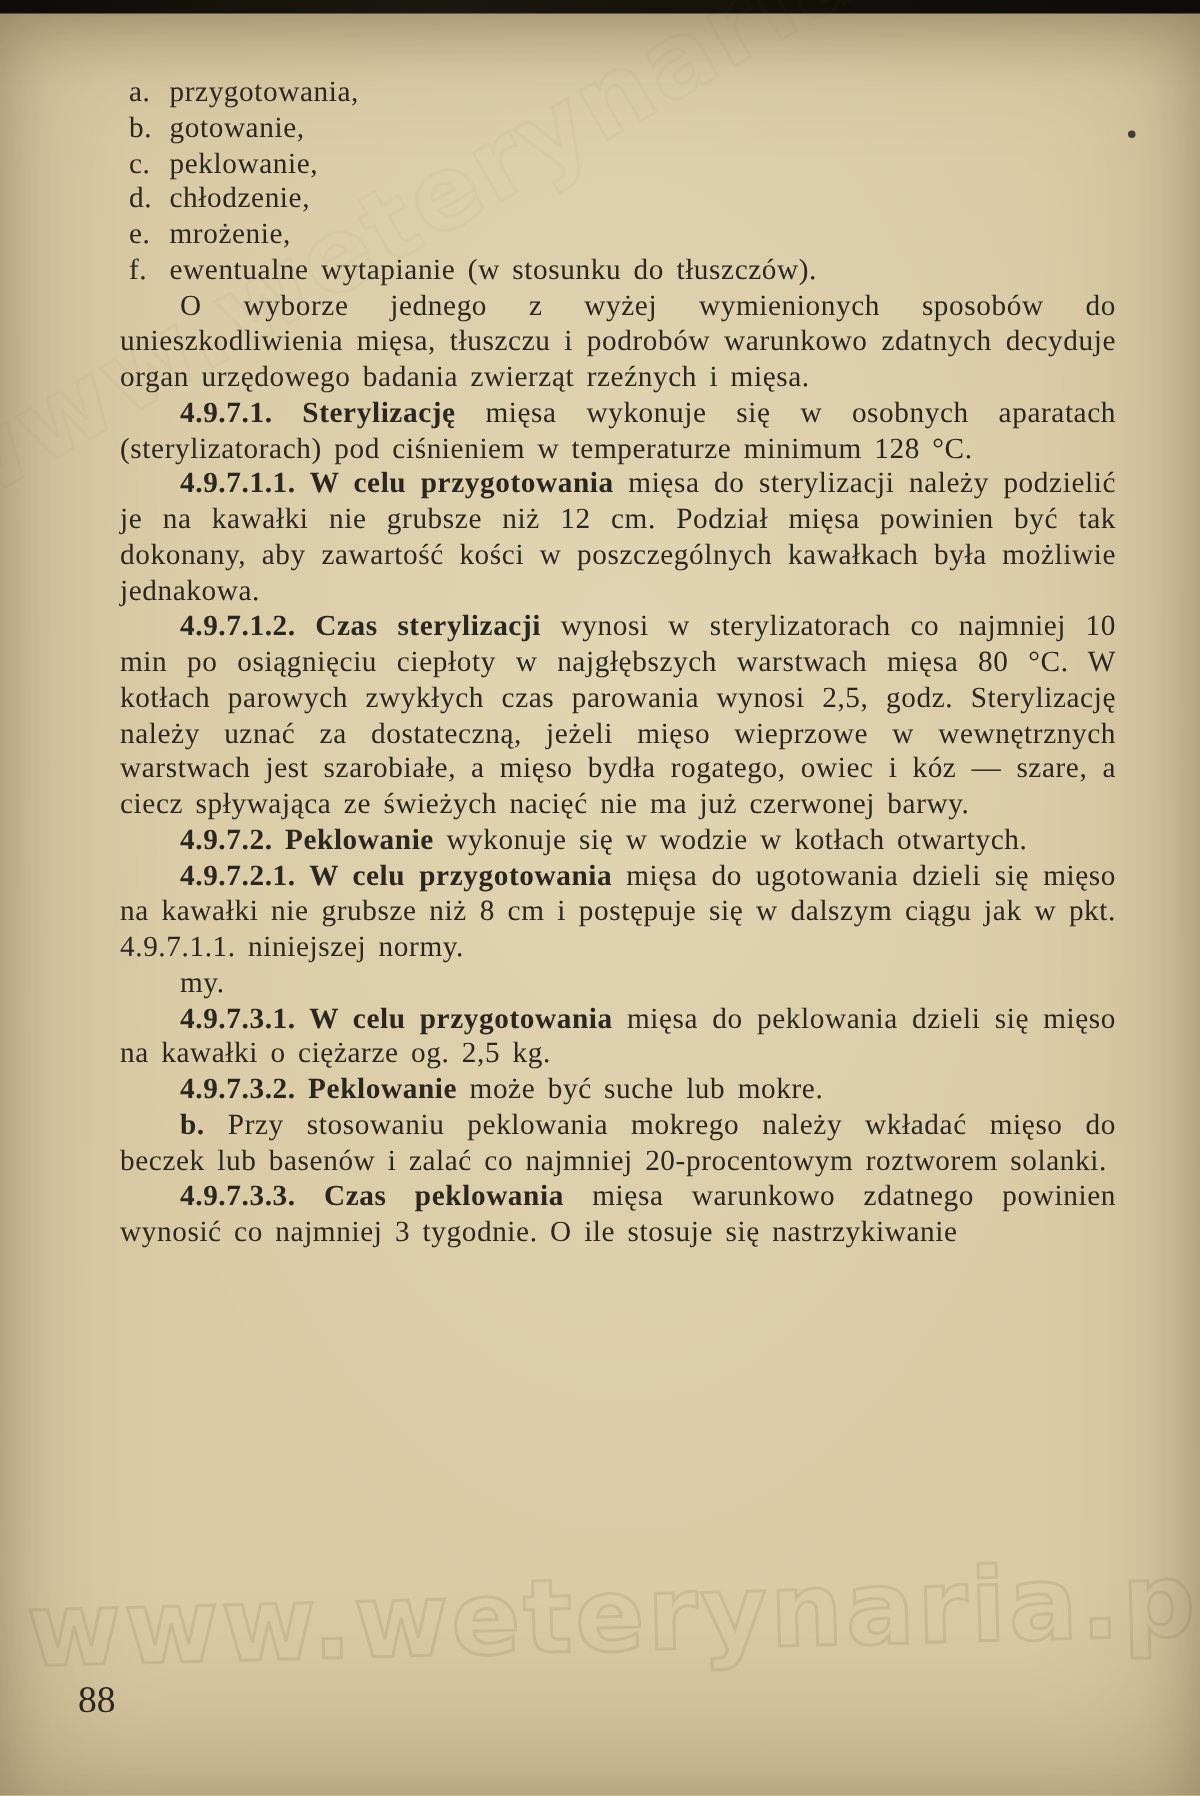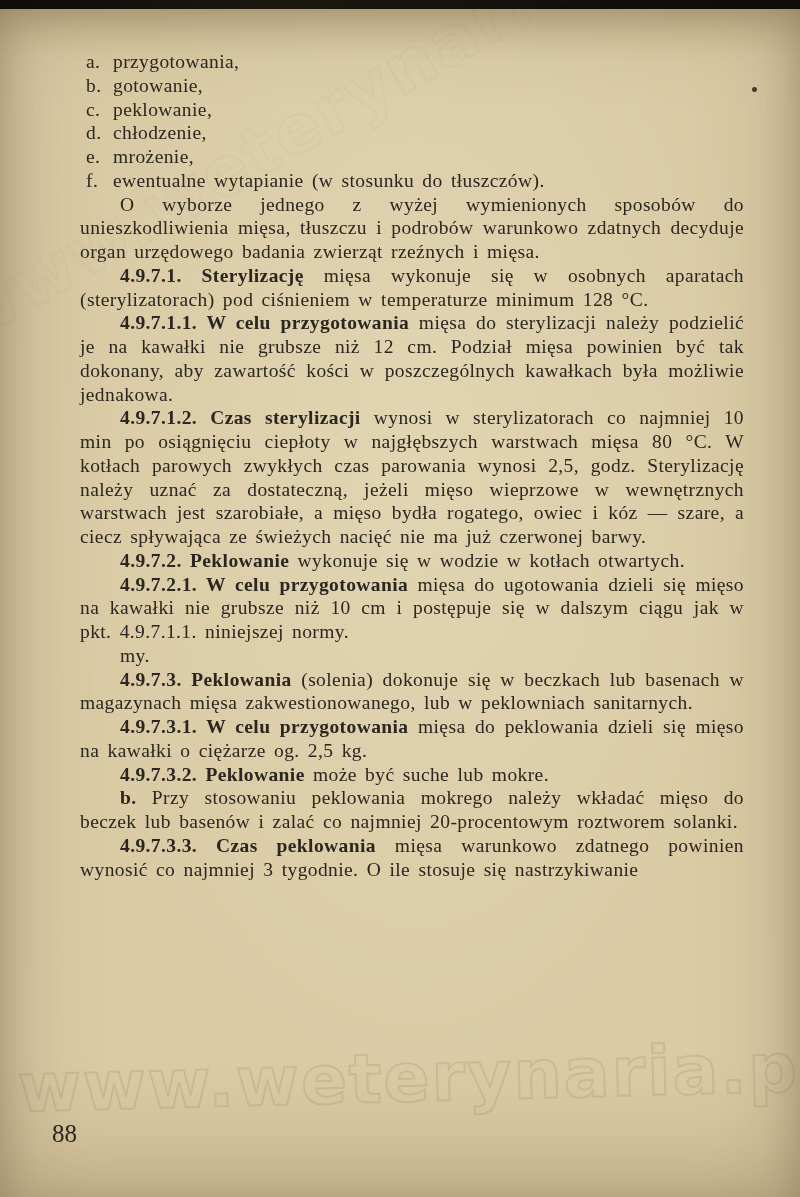--- a/index.html
+++ b/index.html
@@ -122,26 +122,25 @@
         <p class="para"><b></b> <span>O wyborze jednego z wyżej wymienionych sposobów do unieszkodliwienia mięsa, tłuszczu i podrobów warunkowo zdatnych decyduje organ urzędowego badania zwierząt rzeźnych i mięsa.</span></p>
 
         <p class="para"><b>4.9.7.1. Sterylizację</b> <span>mięsa wykonuje się w osobnych aparatach (sterylizatorach) pod ciśnieniem w temperaturze minimum 128 °C.</span></p>
 
         <p class="para"><b>4.9.7.1.1. W celu przygotowania</b> <span>mięsa do sterylizacji należy podzielić je na kawałki nie grubsze niż 12 cm. Podział mięsa powinien być tak dokonany, aby zawartość kości w poszczególnych kawałkach była możliwie jednakowa.</span></p>
 
         <p class="para"><b>4.9.7.1.2. Czas sterylizacji</b> <span>wynosi w sterylizatorach co najmniej 10 min po osiągnięciu ciepłoty w najgłębszych warstwach mięsa 80 °C. W kotłach parowych zwykłych czas parowania wynosi 2,5, godz. Sterylizację należy uznać za dostateczną, jeżeli mięso wieprzowe w wewnętrznych warstwach jest szarobiałe, a mięso bydła rogatego, owiec i kóz — szare, a ciecz spływająca ze świeżych nacięć nie ma już czerwonej barwy.</span></p>
 
         <p class="para"><b>4.9.7.2. Peklowanie</b> <span>wykonuje się w wodzie w kotłach otwartych.</span></p>
 
-        <p class="para"><b>4.9.7.2.1. W celu przygotowania</b> <span>mięsa do ugotowania dzieli się mięso na kawałki nie grubsze niż 10 cm i postępuje się w dalszym ciągu jak w pkt. 4.9.7.1.1. niniejszej normy.</span></p>
+        <p class="para"><b>4.9.7.2.1. W celu przygotowania</b> <span>mięsa do ugotowania dzieli się mięso na kawałki nie grubsze niż 8 cm i postępuje się w dalszym ciągu jak w pkt. 4.9.7.1.1. niniejszej normy.</span></p>
 
 
         <p class="para"><b></b> <span>my.</span></p>
 
-        <p class="para"><b>4.9.7.3. Peklowania</b> <span>(solenia) dokonuje się w beczkach lub basenach w magazynach mięsa zakwestionowanego, lub w peklowniach sanitarnych.</span></p>
 
         <p class="para"><b>4.9.7.3.1. W celu przygotowania</b> <span>mięsa do peklowania dzieli się mięso na kawałki o ciężarze og. 2,5 kg.</span></p>
 
         <p class="para"><b>4.9.7.3.2. Peklowanie</b> <span>może być suche lub mokre.</span></p>
 
 
         <p class="para"><b>b.</b> <span>Przy stosowaniu peklowania mokrego należy wkładać mięso do beczek lub basenów i zalać co najmniej 20-procentowym roztworem solanki.</span></p>
 
         <p class="para"><b>4.9.7.3.3. Czas peklowania</b> <span>mięsa warunkowo zdatnego powinien wynosić co najmniej 3 tygodnie. O ile stosuje się nastrzykiwanie</span></p>
       </div>

